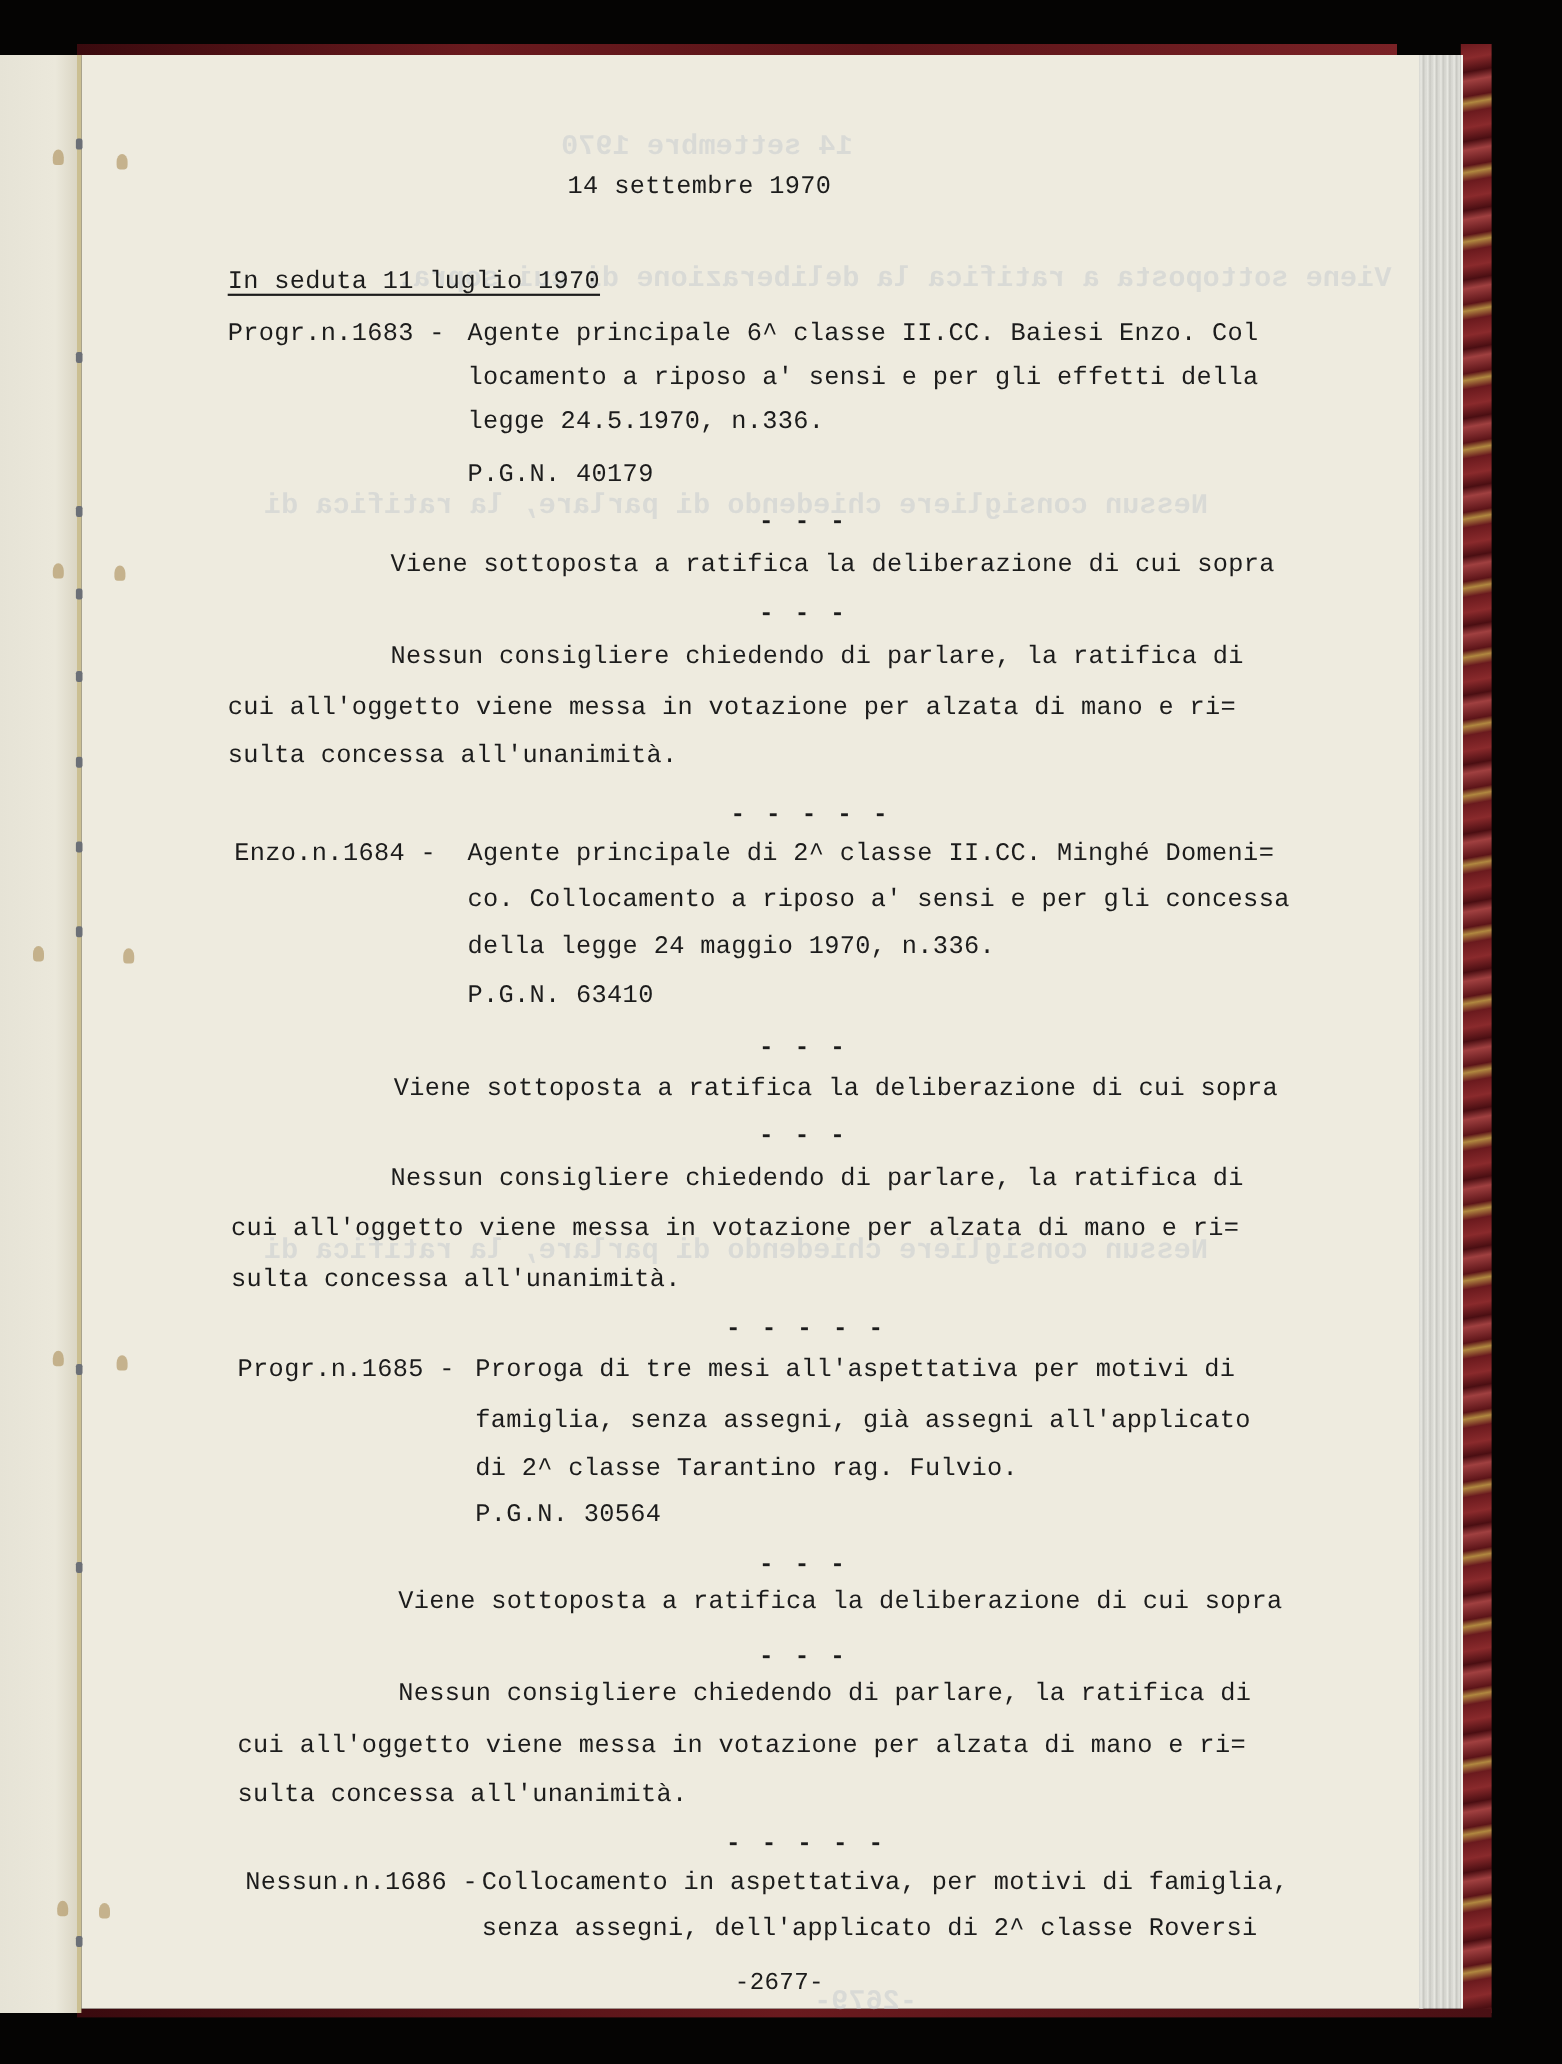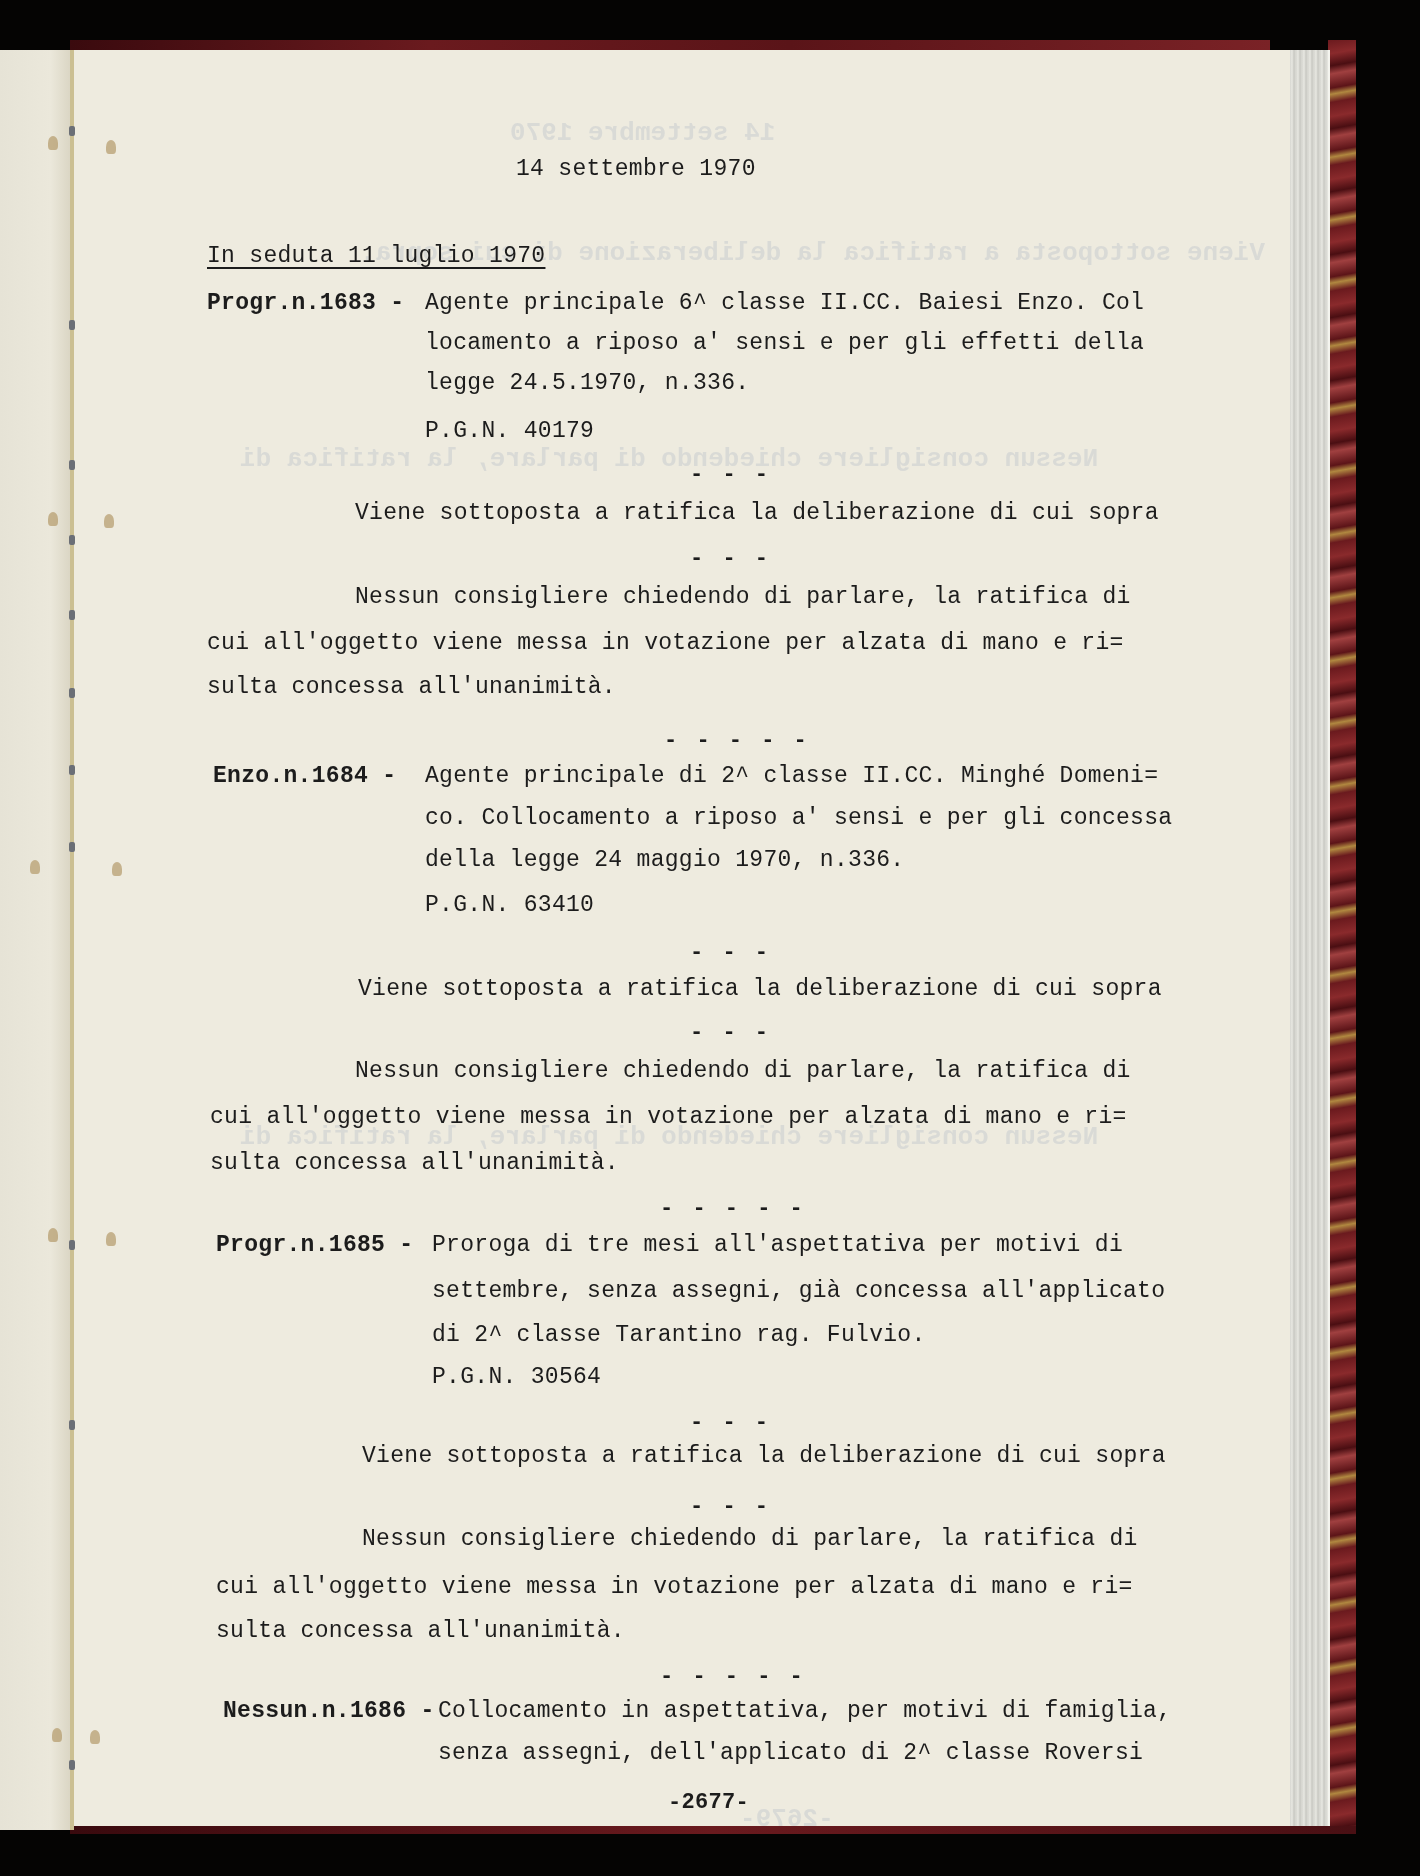--- a/index.html
+++ b/index.html
@@ -47,21 +47,21 @@
       position: absolute; color: #c9cdd0; font-family: "Liberation Mono", monospace;
       font-size: 26px; white-space: pre; transform: scaleX(-1); opacity: 0.55;
       font-weight: bold;
     }
 
     .doc { position: absolute; left: 0; top: 0; color: #1c1c1c; }
     .line {
       position: absolute; font-size: 23px; white-space: pre; letter-spacing: 0.3px;
       font-family: "Liberation Mono", "DejaVu Sans Mono", monospace;
     }
-    .bold { font-weight: bold; text-align: right; }
+    .bold { font-weight: normal; text-align: right; }
     .underline { text-decoration: underline; text-decoration-thickness: 2px; text-underline-offset: 5px; }
     .sep { font-weight: bold; letter-spacing: 3px; font-size: 22px; }
   </style>
 </head>
 <body>
 
 <div class="cover-top"></div>
 <div class="cover-right"></div>
 <div class="cover-bottom"></div>
 <div class="left-page"></div>
@@ -129,21 +129,21 @@
     <div class="line sep" style="left:690px;top:1020px">- - -</div>
     <div class="line" style="left:355px;top:1058px">Nessun consigliere chiedendo di parlare, la ratifica di</div>
     <div class="line" style="left:210px;top:1104px">cui all'oggetto viene messa in votazione per alzata di mano e ri=</div>
     <div class="line" style="left:210px;top:1150px">sulta concessa all'unanimità.</div>
     <div class="line sep" style="left:660px;top:1196px">- - - - -</div>
   </div>
 
   <div>
     <div class="line bold" style="left:216px;top:1232px">Progr.n.1685 -</div>
     <div class="line" style="left:432px;top:1232px">Proroga di tre mesi all'aspettativa per motivi di</div>
-    <div class="line" style="left:432px;top:1278px">settembre, senza assegni, già concessa all'applicato</div>
+    <div class="line" style="left:432px;top:1278px">famiglia, senza assegni, già assegni all'applicato</div>
     <div class="line" style="left:432px;top:1322px">di 2^ classe Tarantino rag. Fulvio.</div>
     <div class="line" style="left:432px;top:1364px">P.G.N. 30564</div>
     <div class="line sep" style="left:690px;top:1410px">- - -</div>
     <div class="line" style="left:362px;top:1443px">Viene sottoposta a ratifica la deliberazione di cui sopra</div>
     <div class="line sep" style="left:690px;top:1494px">- - -</div>
     <div class="line" style="left:362px;top:1526px">Nessun consigliere chiedendo di parlare, la ratifica di</div>
     <div class="line" style="left:216px;top:1574px">cui all'oggetto viene messa in votazione per alzata di mano e ri=</div>
     <div class="line" style="left:216px;top:1618px">sulta concessa all'unanimità.</div>
     <div class="line sep" style="left:660px;top:1664px">- - - - -</div>
   </div>

